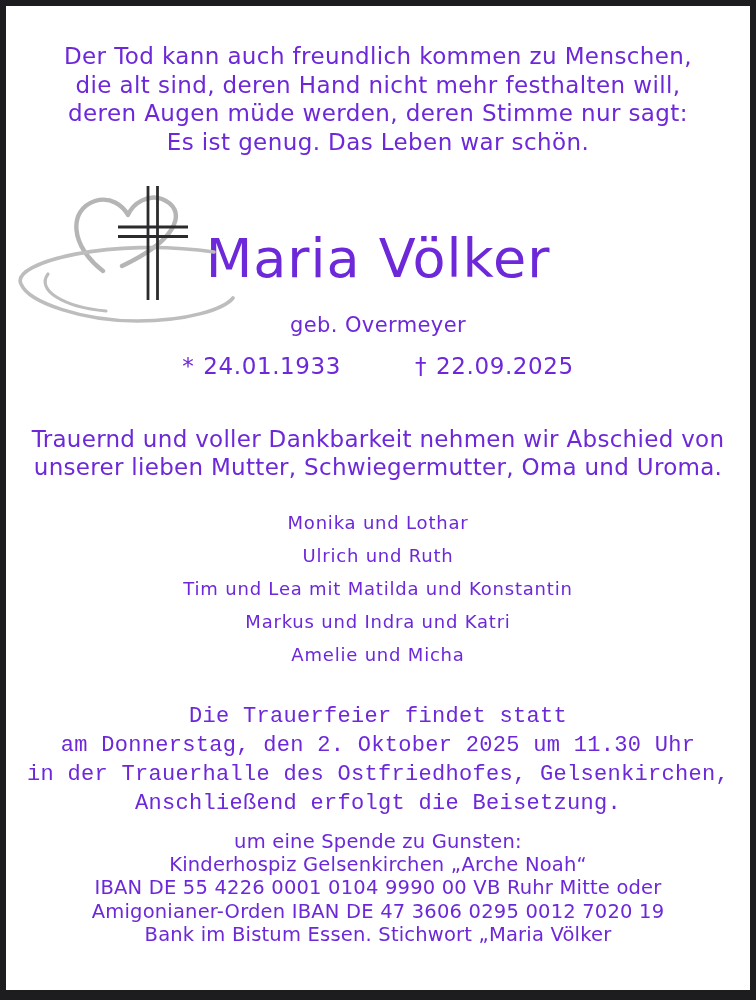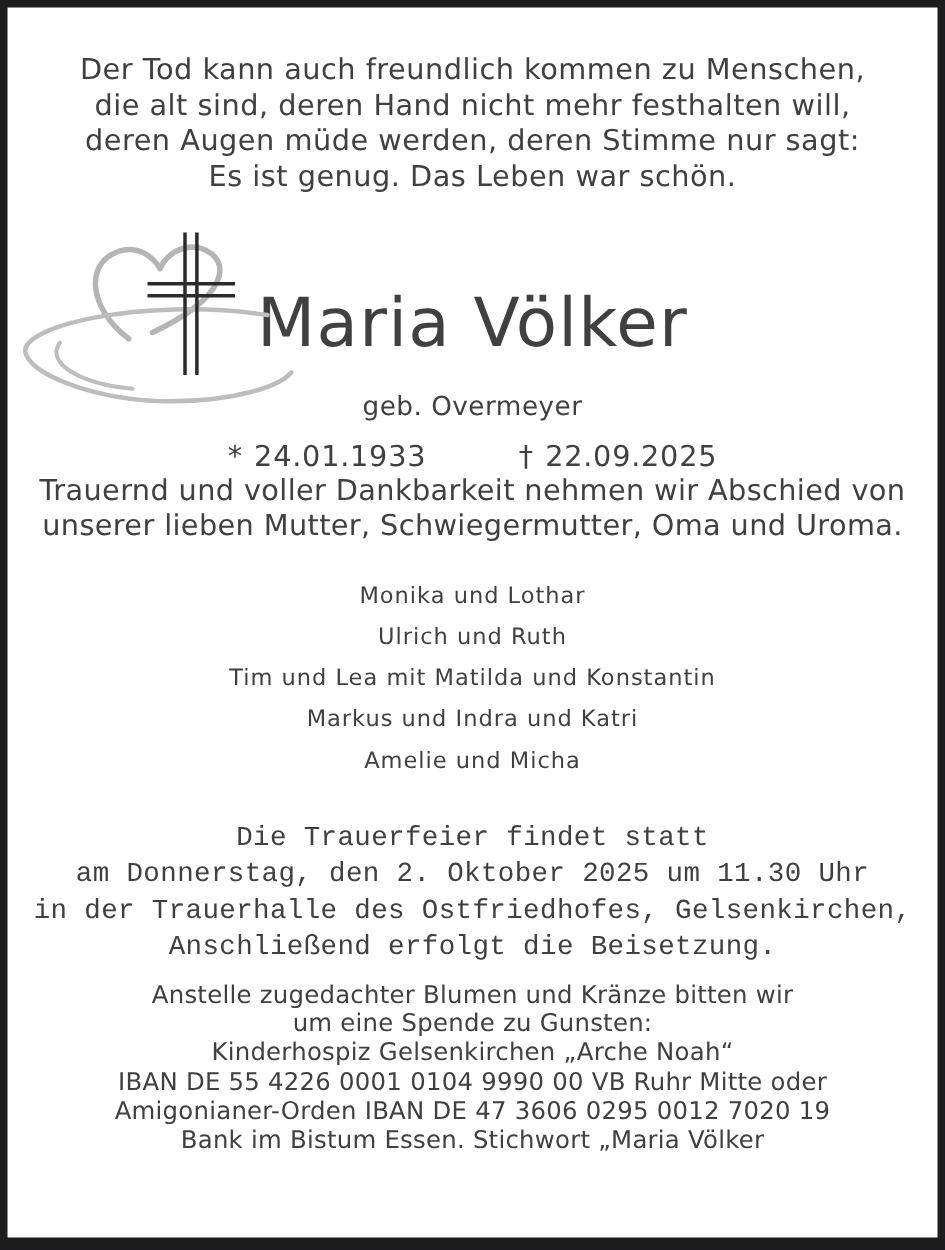--- a/index.html
+++ b/index.html
@@ -11,21 +11,21 @@
     position: relative;
     width: 756px;
     height: 1000px;
     box-sizing: border-box;
     margin: 0 auto;
     background: #ffffff;
     border: 6px solid #1d1d1f;
     border-bottom-width: 10px;
     overflow: hidden;
     font-family: "DejaVu Sans", "Liberation Sans", sans-serif;
-    color: #404040;
+    color: #6d28d9;
     text-align: center;
   }
   .epigraph {
     margin-top: 36px;
     font-size: 23px;
     line-height: 28.5px;
     letter-spacing: 0.4px;
   }
   .header {
     position: relative;
@@ -58,20 +58,21 @@
     display: flex;
     justify-content: center;
     gap: 74px;
     font-size: 23px;
     line-height: 28px;
     letter-spacing: 0.6px;
   }
   .date-entry { white-space: nowrap; }
   .date-symbol { display: inline-block; margin-right: 9px; }
   .farewell {
+    margin-top: 46px;
     font-size: 23px;
     line-height: 27.5px;
     letter-spacing: 0.3px;
   }
   .mourners {
     margin-top: 25px;
     font-size: 18px;
     line-height: 33px;
     letter-spacing: 0.8px;
   }
@@ -140,21 +141,20 @@
   </div>
 
   <div class="ceremony">
     <div>Die Trauerfeier findet statt</div>
     <div>am Donnerstag, den 2. Oktober 2025 um 11.30 Uhr</div>
     <div>in der Trauerhalle des Ostfriedhofes, Gelsenkirchen,</div>
     <div>Anschließend erfolgt die Beisetzung.</div>
   </div>
 
   <div class="donation">
-    <div>Anstelle zugedachter Blumen und Kränze bitten wir</div>
     <div>um eine Spende zu Gunsten:</div>
     <div>Kinderhospiz Gelsenkirchen „Arche Noah“</div>
     <div>IBAN DE 55 4226 0001 0104 9990 00 VB Ruhr Mitte oder</div>
     <div>Amigonianer-Orden IBAN DE 47 3606 0295 0012 7020 19</div>
     <div>Bank im Bistum Essen. Stichwort „Maria Völker</div>
   </div>
 
 </div>
 
 </body></html>

